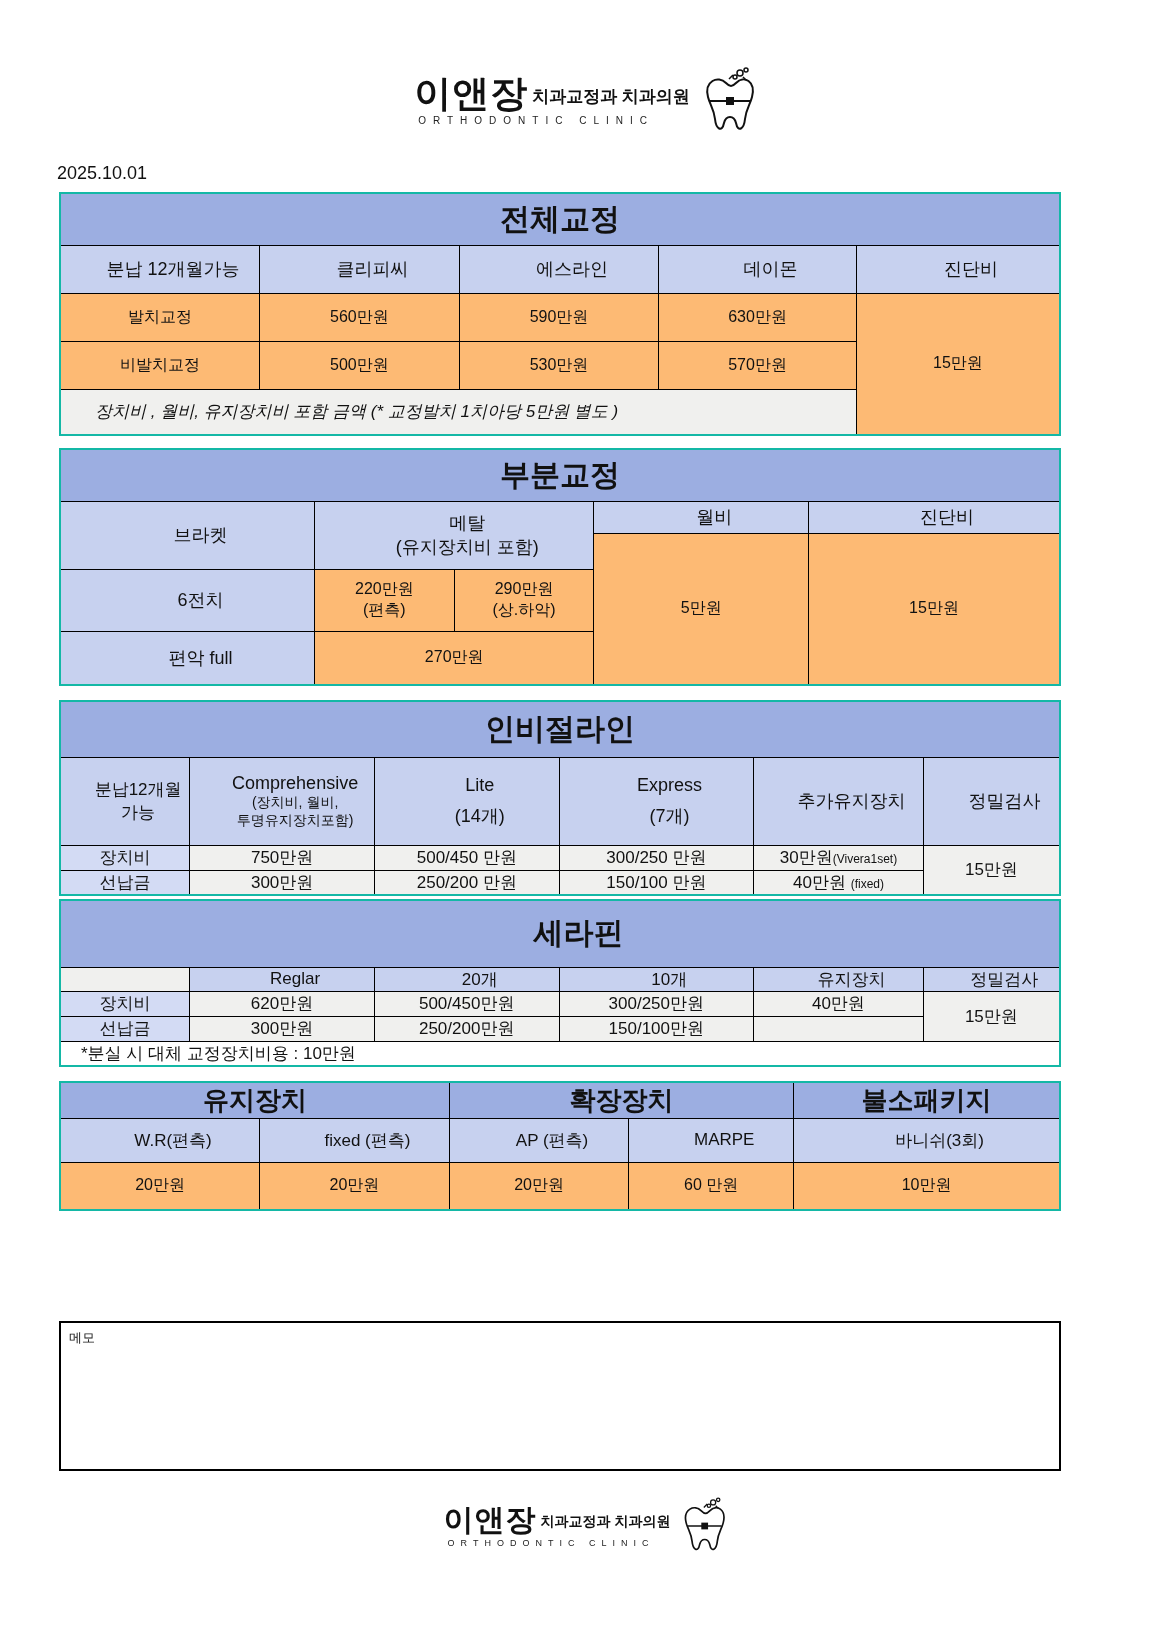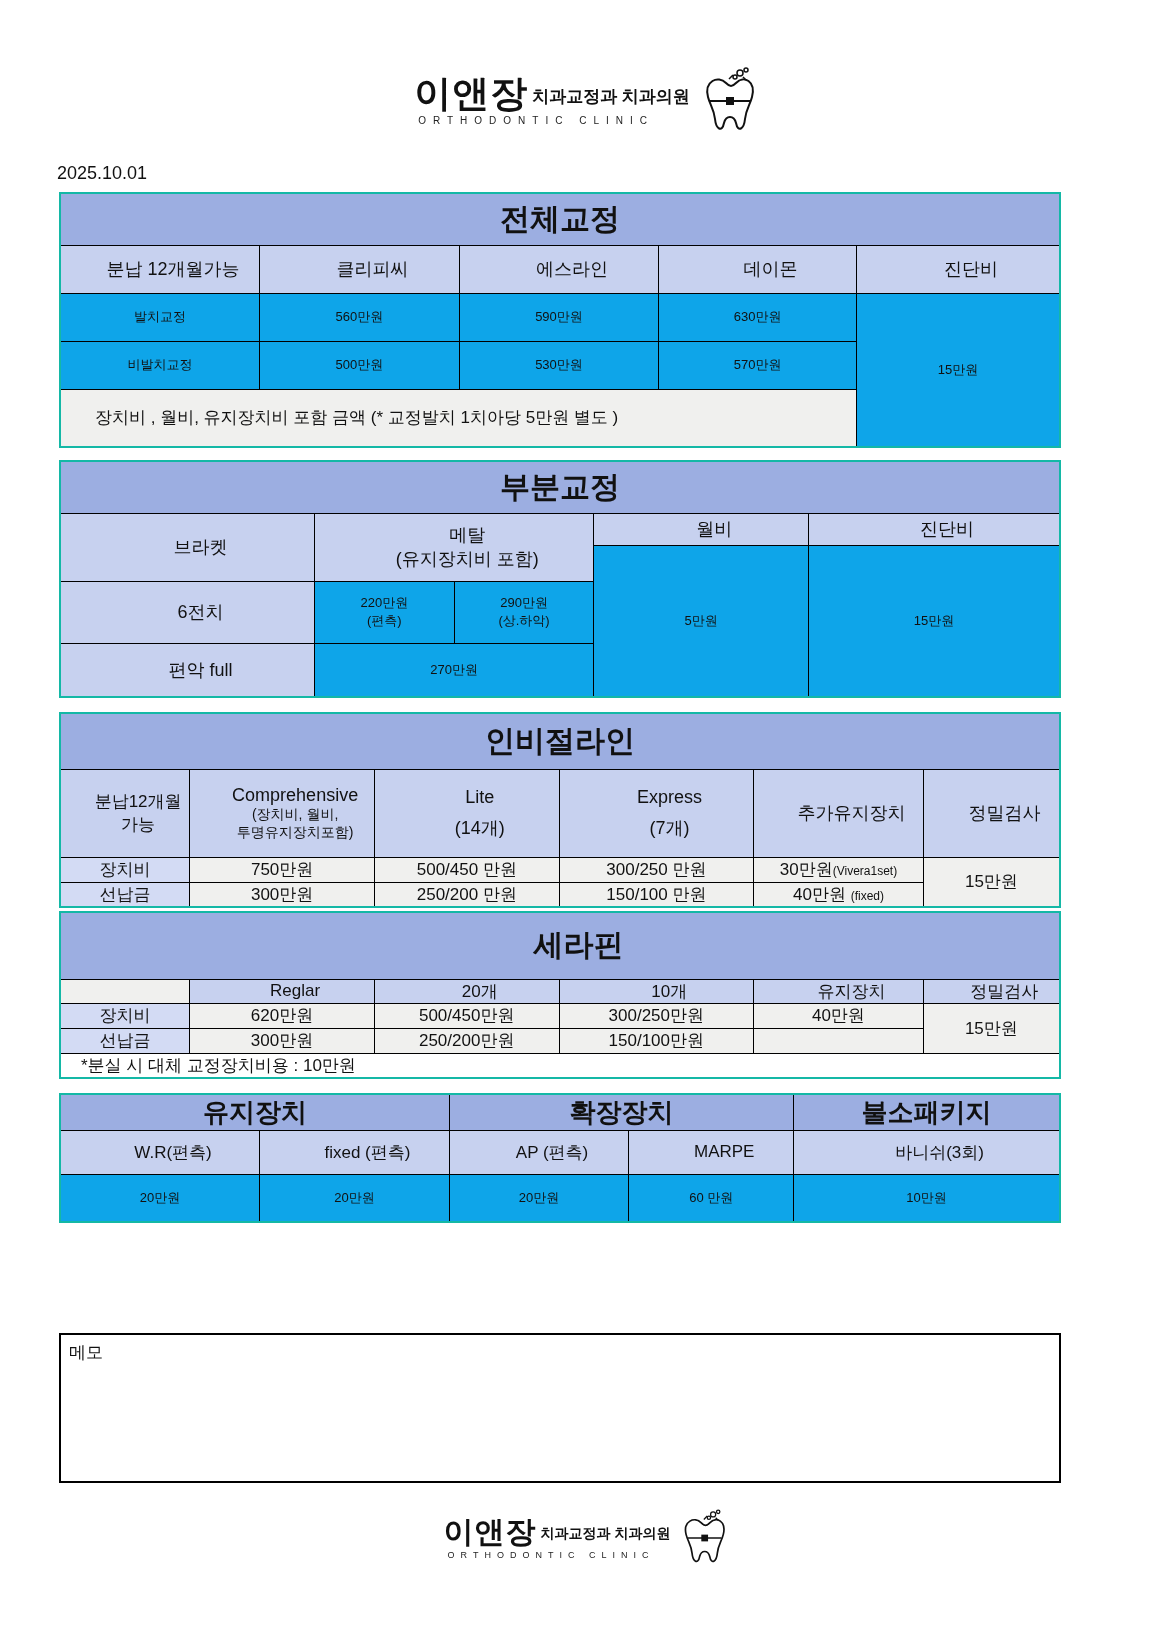--- a/index.html
+++ b/index.html
@@ -26,32 +26,32 @@
   .doc-date { font-size:18px; margin:24px 0 8px 57px; }
 
   
   table { border-collapse:collapse; table-layout:fixed; border:2px solid #14b8a6; }
   td { border:1px solid #000; text-align:center; vertical-align:middle; overflow:hidden; }
 
   .t-title  { background:#9caee1; font-size:30px; font-weight:bold; height:52px; }
   .t-title-sm { background:#9caee1; font-size:26px; font-weight:bold; height:34px; }
   .t-head   { background:#c7d1ef; font-size:18px;padding-left:26px; }
   .t-label  { background:#d3dbf4; font-size:17px; }
-  .t-cell   { background:#0ea5e9; font-size:13px;margin-left:48px; }
+  .t-cell   { background:#fdba74; font-size:16px;margin-left:48px; }
   .t-cell-sm{ background:#f0f0ee; font-size:17px; }
   .t-note   { background:#f0f0ee; font-size:17px; text-align:left; padding-left:34px; }
   .t-note2  { background:#ffffff; font-size:17px; text-align:left; padding-left:20px; }
   .sub-note { font-size:14px; }
   .tiny-note{ font-size:12px; }
   .mt-gap   { margin-top:10px; }
 
   .memo-box {
     width:1002px; height:150px; border:2px solid #000;
     margin:110px 0 0 59px; background:#fff;
-    font-size:17px; padding:6px 8px;
+    font-size:13px; padding:6px 8px;
   }
 </style>
 </head>
 <body>
 
 <div class="logo-block logo-header">
   <div class="logo-texts">
     <div class="logo-topline">
       <span class="logo-name">이앤장</span>
       <span class="logo-subtitle">치과교정과 치과의원</span>
@@ -104,21 +104,21 @@
       <td class="t-cell">590만원</td>
       <td class="t-cell">630만원</td>
       <td class="t-cell" rowspan="3">15만원</td>
     </tr>
     <tr style="height:48px;">
       <td class="t-cell">비발치교정</td>
       <td class="t-cell">500만원</td>
       <td class="t-cell">530만원</td>
       <td class="t-cell">570만원</td>
     </tr>
-    <tr style="height:58px;">
+    <tr style="height:46px;font-style:italic;">
       <td class="t-note" colspan="4">장치비 , 월비, 유지장치비 포함 금액 (* 교정발치 1치아당 5만원 별도 )</td>
     </tr>
   </tbody>
     </table>
 
   <table class="mt-gap" style="margin-top:12px;">
     <colgroup>
         <col style="width:255px">
         <col style="width:140px">
         <col style="width:140px">

